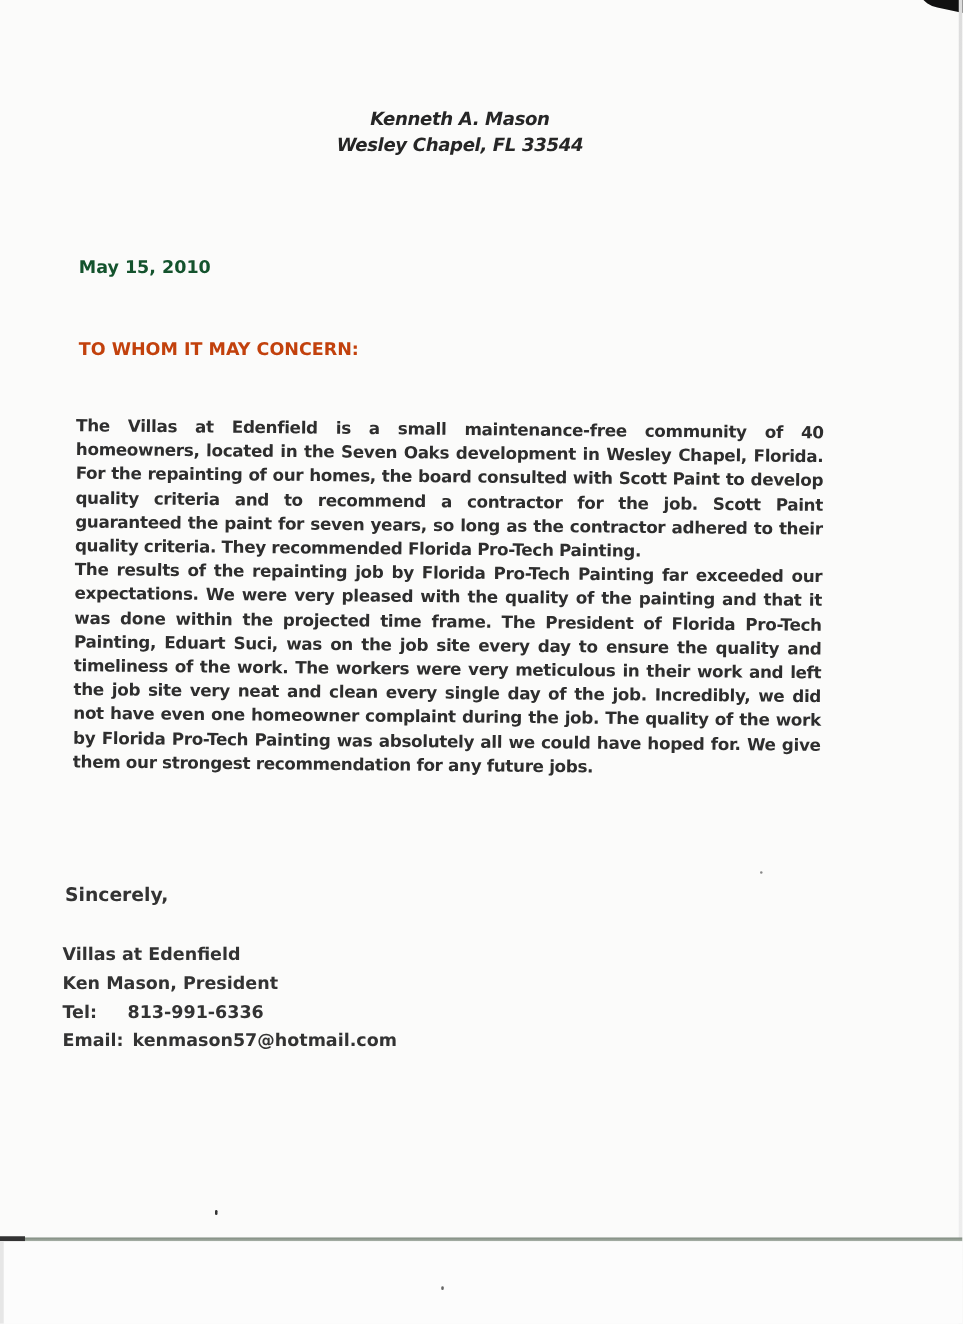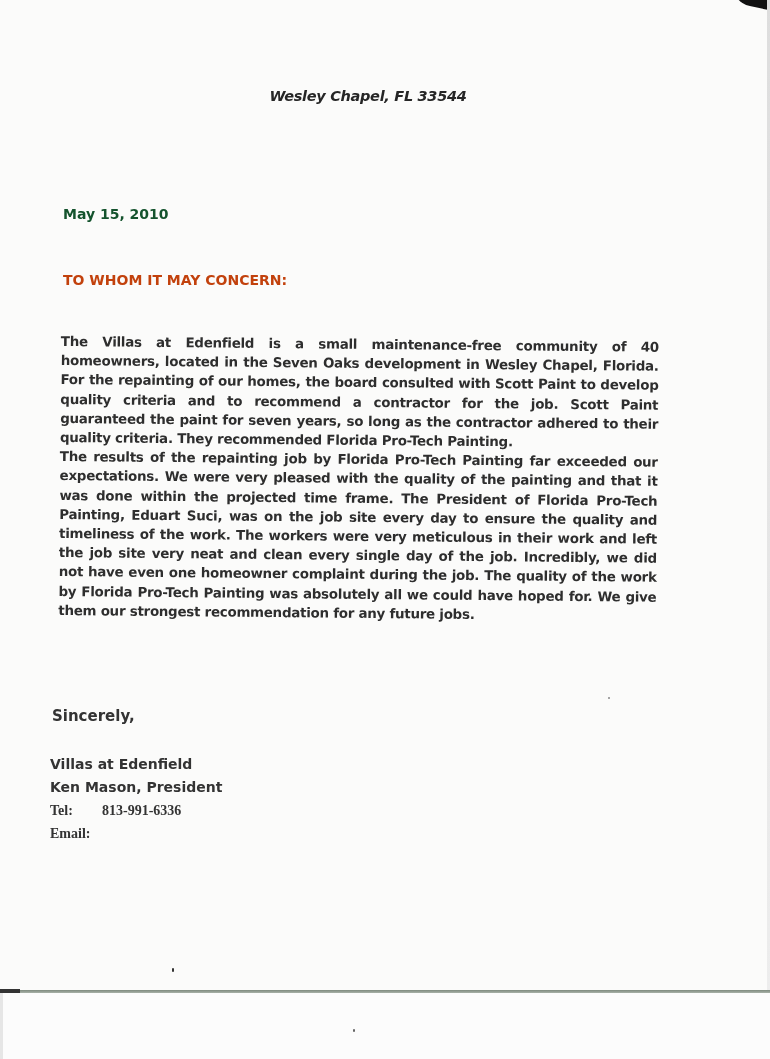--- a/index.html
+++ b/index.html
@@ -35,21 +35,21 @@
       transform: rotate(0.55deg); transform-origin: left top;
       letter-spacing: -0.25px;
     }
     .body p { margin: 0; text-align: justify; text-align-last: left; }
     .closing {
       position: absolute; left: 52px; top: 707px; font-size: 15px; font-weight: bold; color: #333;
     }
     .sig {
       position: absolute; left: 50px; top: 753px; font-size: 14px; line-height: 23px; font-weight: bold; color: #333;
     }
-    .sig .row { display: flex; font-family: Liberation Serif, serif; }
+    .sig .row { display: flex; }
     .sig .lbl { display: inline-block; width: 52px; }
     .sig .lbl2 { display: inline-block; width: 56px; }
     .page-break {
       position: absolute; left: 0; top: 990px; width: 770px; height: 3px;
       background: linear-gradient(#7e8a7e, #a9b2a9);
     }
     .page-break::before {
       content: ""; position: absolute; left: 0; top: -1px; width: 20px; height: 4px; background: #333;
     }
     .lower-page {
@@ -59,20 +59,21 @@
     }
     .speck { position: absolute; background: #333; border-radius: 1px; }
   </style>
 </head>
 <body>
 
 <div class="corner"></div>
 <div class="right-edge"></div>
 
 <div class="header">
+  <div>Kenneth A. Mason</div>
   <div>Wesley Chapel, FL 33544</div>
 </div>
 
 <div class="date">May 15, 2010</div>
 
 <div class="salutation">TO WHOM IT MAY CONCERN:</div>
 
 <div class="body">
   <p>The Villas at Edenfield is a small maintenance-free community of 40 homeowners, located in the Seven Oaks development in Wesley Chapel, Florida. For the repainting of our homes, the board consulted with Scott Paint to develop quality criteria and to recommend a contractor for the job.  Scott Paint guaranteed the paint for seven years, so long as the contractor adhered to their quality criteria.  They recommended Florida Pro-Tech Painting.</p>
   <p>The results of the repainting job by Florida Pro-Tech Painting far exceeded our expectations.  We were very pleased with the quality of the painting and that it was done within the projected time frame.  The President of Florida Pro-Tech Painting, Eduart Suci, was on the job site every day to ensure the quality and timeliness of the work.  The workers were very meticulous in their work and left the job site very neat and clean every single day of the job.  Incredibly, we did not have even one homeowner complaint during the job.  The quality of the work by Florida Pro-Tech Painting was absolutely all we could have hoped for. We give them our strongest recommendation for any future jobs.</p>
@@ -82,20 +83,21 @@
 
 <div class="sig">
   <div>Villas at Edenfield</div>
   <div>Ken Mason, President</div>
   <div class="row">
     <span class="lbl">Tel:</span>
     <span>813-991-6336</span>
   </div>
   <div class="row">
     <span class="lbl2">Email:</span>
+    <span>kenmason57@hotmail.com</span>
   </div>
 </div>
 
 <div class="speck" style="left:172px;top:968px;width:2px;height:4px;"></div>
 <div class="speck" style="left:608px;top:697px;width:2px;height:2px;background:#888;"></div>
 
 <div class="page-break"></div>
 <div class="lower-page">
   <div class="speck" style="left:350px;top:36px;width:2px;height:3px;background:#666;"></div>
 </div>

